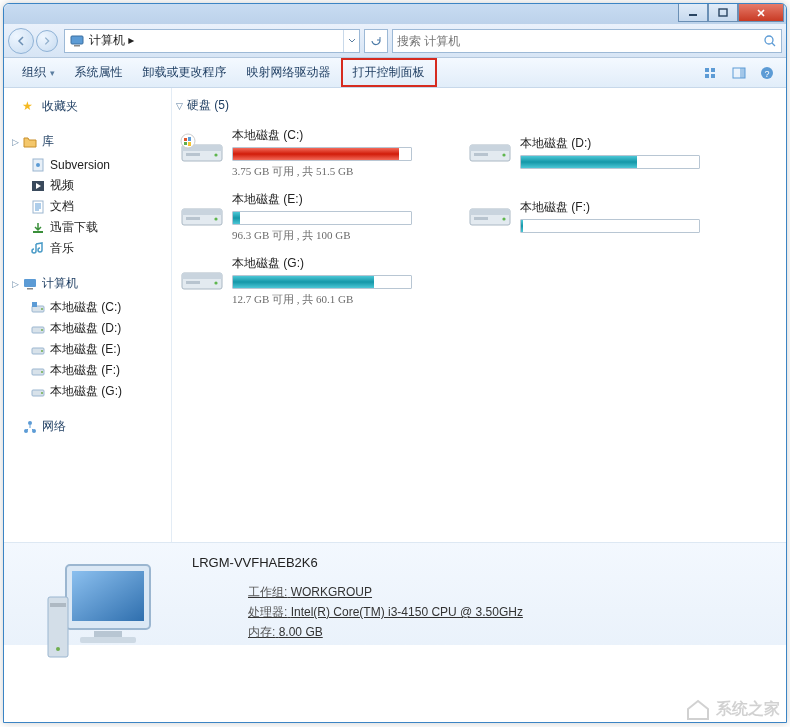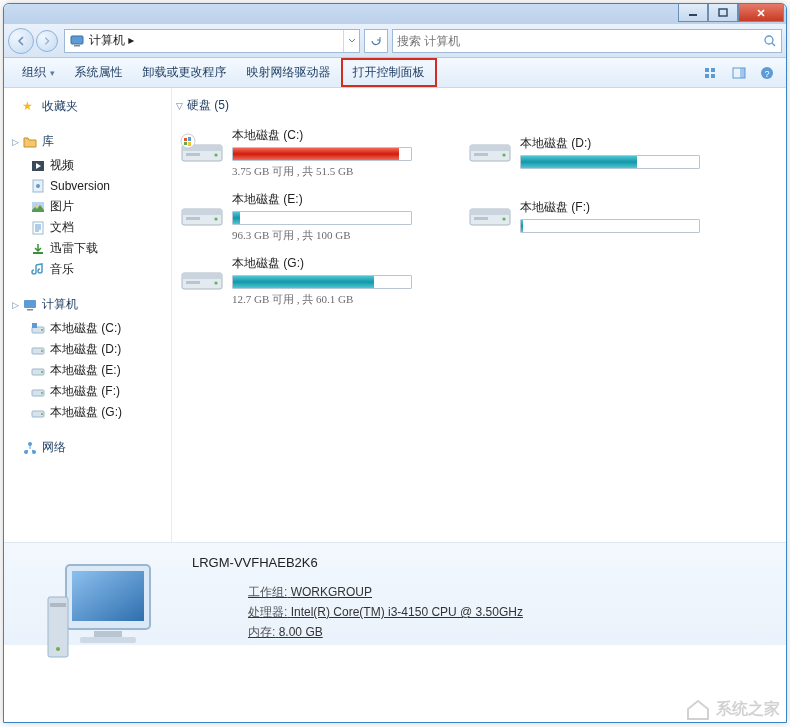--- a/index.html
+++ b/index.html
@@ -167,39 +167,31 @@
         <div class="sbheader">
           <span class="caret">▷</span>
           <svg class="hicon" viewBox="0 0 16 16">
               <path d="M2 4h4l1 2h7v7H2z" fill="#f4c76b" stroke="#c88f2a"></path>
             </svg>
           <span>库</span>
         </div>
         <div id="lib-items">
             <div class="sbitem">
               <svg class="iicon" viewBox="0 0 16 16">
+                <rect x="3" y="2" width="10" height="12" fill="#e8f0f8" stroke="#9bb6d0"></rect>
+                <circle cx="8" cy="8" r="2" fill="#5c9bd5"></circle>
+              </svg>
+              <span>Subversion</span>
+            </div>
+            <div class="sbitem">
+              <svg class="iicon" viewBox="0 0 16 16">
                 <rect x="2" y="3" width="12" height="10" fill="#3a4a5c"></rect>
                 <polygon points="6,5 6,11 11,8" fill="#fff"></polygon>
               </svg>
               <span>视频</span>
-            </div>
-            <div class="sbitem">
-              <svg class="iicon" viewBox="0 0 16 16">
-                <rect x="3" y="2" width="10" height="12" fill="#e8f0f8" stroke="#9bb6d0"></rect>
-                <circle cx="8" cy="8" r="2" fill="#5c9bd5"></circle>
-              </svg>
-              <span>Subversion</span>
-            </div>
-            <div class="sbitem">
-              <svg class="iicon" viewBox="0 0 16 16">
-                <rect x="2" y="3" width="12" height="10" fill="#b8d4ef"></rect>
-                <circle cx="6" cy="7" r="1.5" fill="#f4c76b"></circle>
-                <path d="M2 11l3-3 2 2 3-4 4 5v2H2z" fill="#5a9b4e"></path>
-              </svg>
-              <span>图片</span>
             </div>
             <div class="sbitem">
               <svg class="iicon" viewBox="0 0 16 16">
                 <rect x="3" y="2" width="10" height="12" fill="#fff" stroke="#9bb6d0"></rect>
                 <path d="M5 5h6M5 7h6M5 9h6M5 11h4" stroke="#5c9bd5"></path>
               </svg>
               <span>文档</span>
             </div>
             <div class="sbitem">
               <svg class="iicon" viewBox="0 0 16 16">

